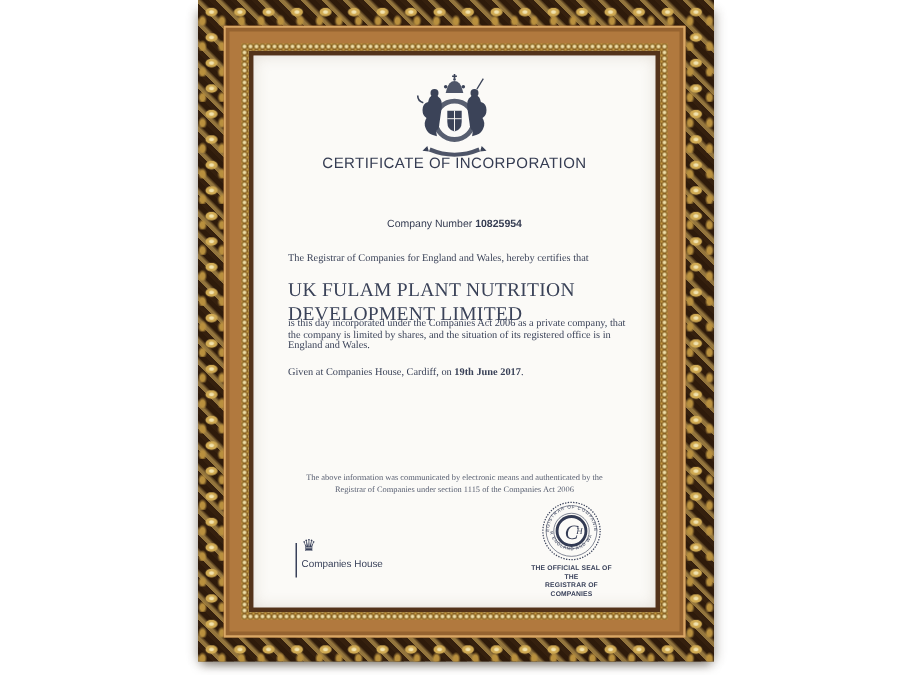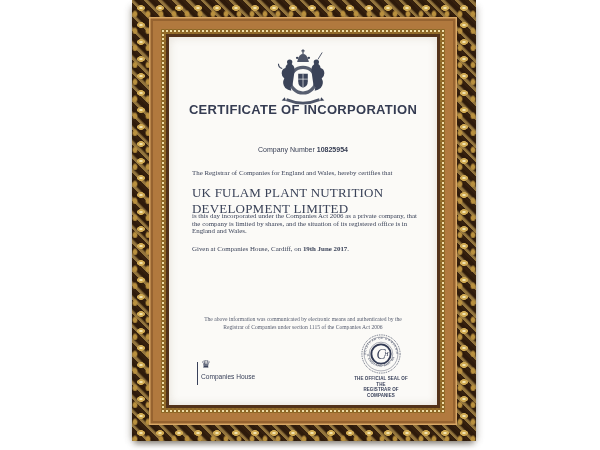--- a/index.html
+++ b/index.html
@@ -18,22 +18,22 @@
   .frame-mid{width:100%;height:100%;box-sizing:border-box;padding:12px;background:#b1793e;
          box-shadow:inset 0 0 0 1.5px #d9a765, inset 0 0 0 4px rgba(90,50,15,.30);}
   .frame-bead{width:100%;height:100%;box-sizing:border-box;padding:5px;background-color:#c39a44;
          background-image:radial-gradient(circle at 2px 2px, #efdfa8 0 .9px, #8a6323 1.6px 2.1px, rgba(0,0,0,0) 2.2px);
          background-size:4px 4px;}
   .frame-line{width:100%;height:100%;box-sizing:border-box;padding:3px;background:#53331a;}
   
   .paper{position:relative;width:100%;height:100%;background:#fbfaf7;color:#3a4258;
          box-shadow:inset 0 0 10px rgba(120,100,70,.18);}
   .arms{position:absolute;left:50%;top:12px;transform:translateX(-50%);}
-  .title{position:absolute;top:69px;left:0;width:100%;text-align:center;font-weight:bold;
-         font-size:13px;line-height:8.6px;letter-spacing:.3px;color:#353c52;}
+  .title{position:absolute;top:69px;left:0;width:100%;text-align:center;font-weight:normal;
+         font-size:10px;line-height:8.6px;letter-spacing:.3px;color:#353c52;}
   .compnum{position:absolute;top:109px;left:0;width:100%;text-align:center;font-size:7px;color:#353c52;}
   .compnum b{font-weight:bold;}
   .serif{font-family:"Liberation Serif",serif;}
   .regline{position:absolute;top:132px;left:23px;font-size:6.9px;}
   .coname{position:absolute;top:148px;left:23px;font-size:13px;letter-spacing:.2px;}
   .para{position:absolute;top:175px;left:23px;width:226px;font-size:6.9px;line-height:7.7px;}
   .given{position:absolute;top:208px;left:23px;font-size:6.9px;}
   .given b{font-weight:bold;}
   .footnote{position:absolute;top:278px;left:0;width:100%;text-align:center;font-size:5.6px;
             line-height:8px;opacity:.85;}

